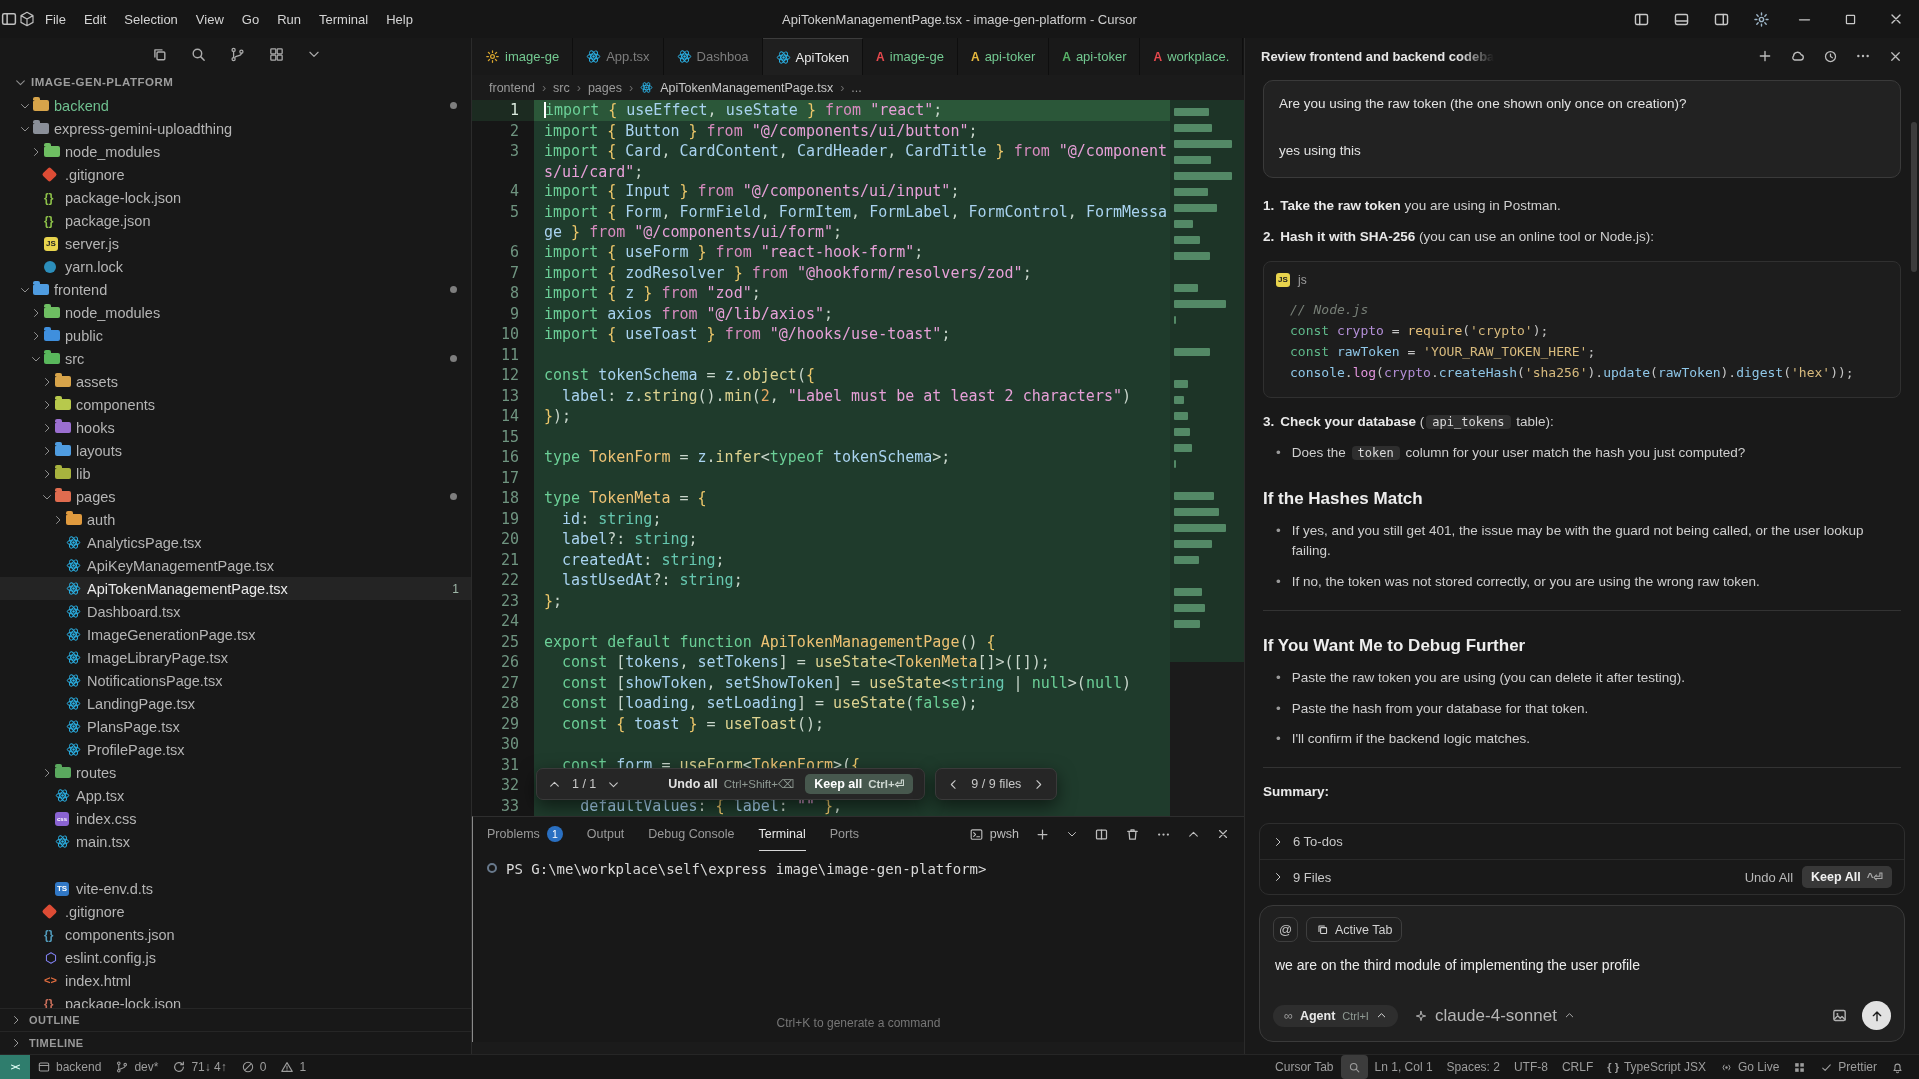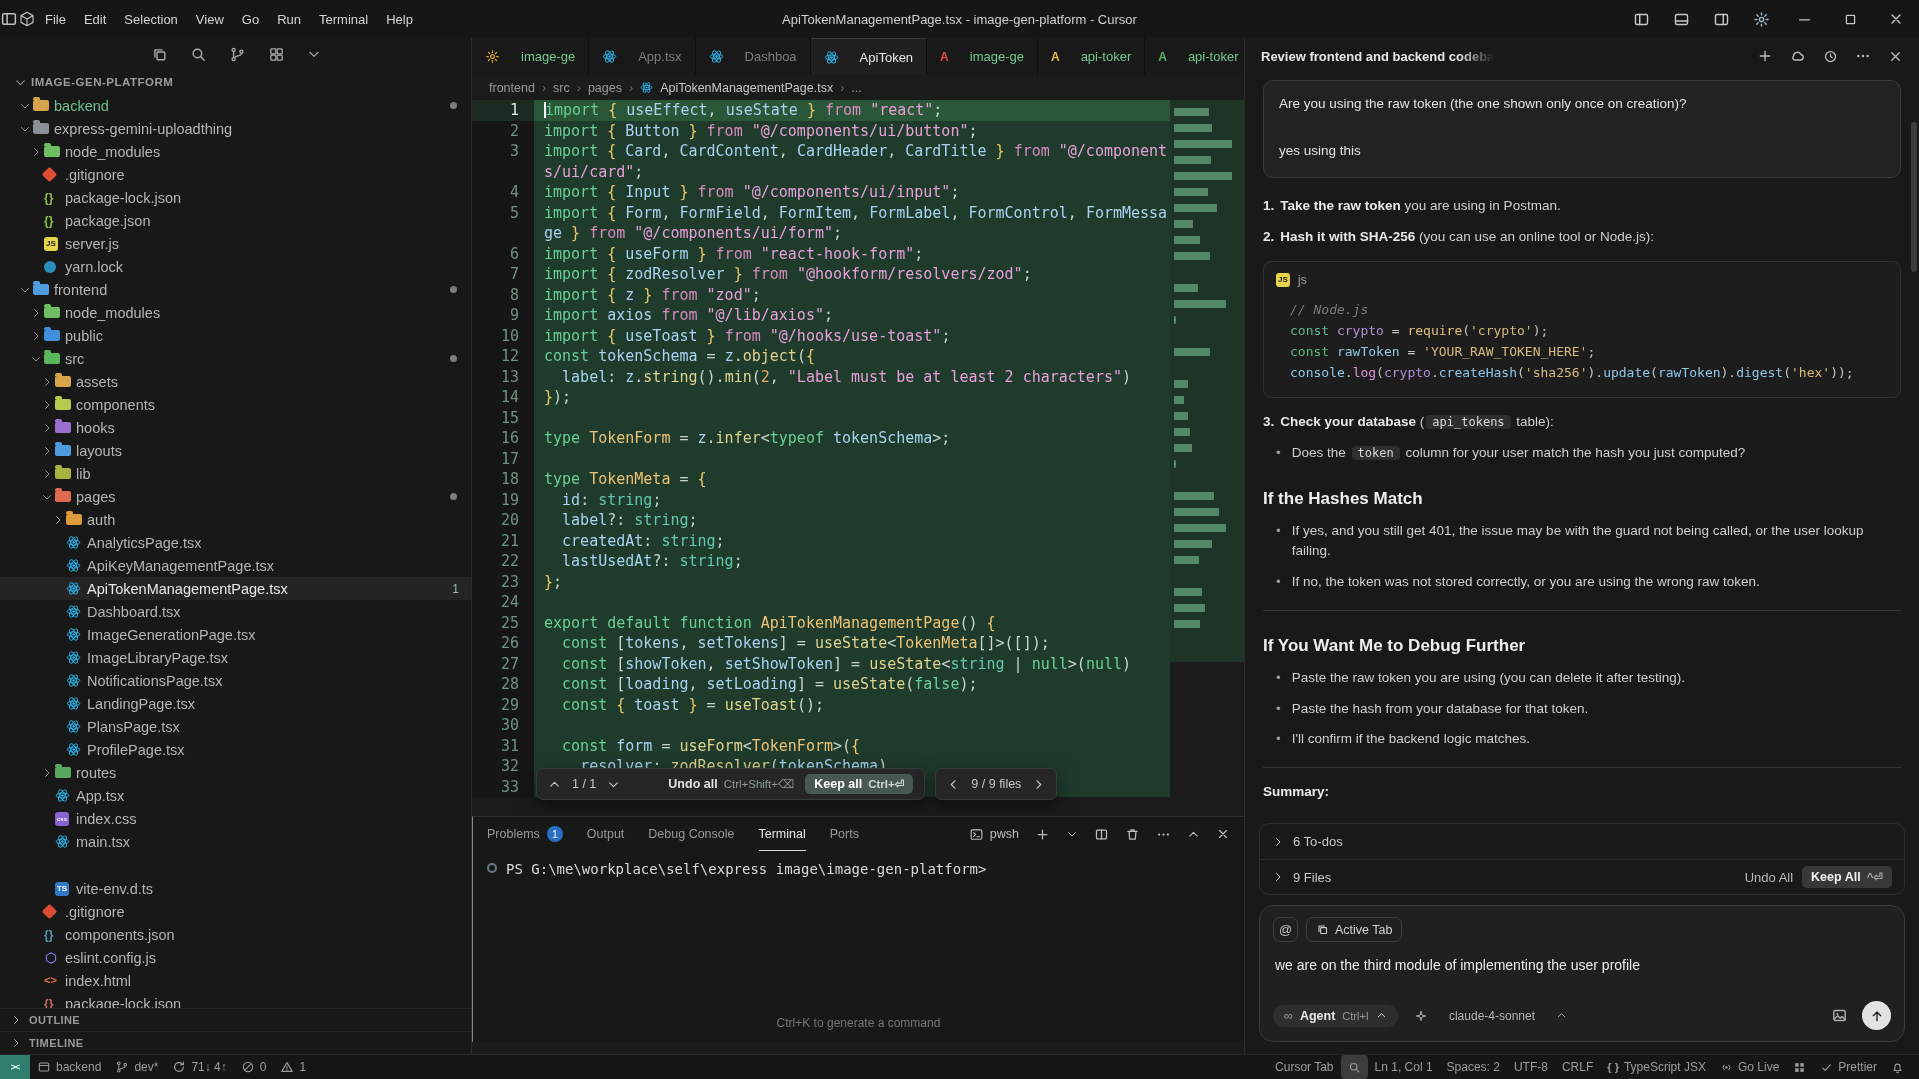--- a/index.html
+++ b/index.html
@@ -39,21 +39,21 @@
   .ficon::before{content:"";position:absolute;top:-3px;left:0;width:7px;height:3px;border-radius:2px 2px 0 0;background:inherit}
   .sq-badge{display:inline-flex;width:14px;height:14px;border-radius:3px;font-size:8px;font-weight:700;
     align-items:center;justify-content:center}
   .glyph-ic{font-weight:700;font-size:12px;line-height:1}
   .prow{height:23px;border-top:1px solid #262626;display:flex;gap:7px;align-items:center;
     padding-left:10px;font-size:11px;font-weight:700;color:#9a9a9a;letter-spacing:.4px}
 
   
   .editorcol{width:772px;display:flex;flex-direction:column;background:#1b1b1b}
   .tabbar{height:37px;background:#141414;display:flex;align-items:stretch;overflow:hidden}
-  .tab{display:flex;align-items:center;gap:21px;padding:0 13px;font-size:13px;background:#191919;
+  .tab{display:flex;align-items:center;gap:5px;padding:0 13px;font-size:13px;background:#191919;
     border-right:1px solid #0e0e0e;color:#73c991;white-space:nowrap}
   .tab.dim{color:#7d7d7d}
   .tab.active{background:#1f1f1f;color:#e8e8e8;border-top:1px solid #3c3c3c}
   .breadcrumbs{height:25px;display:flex;align-items:center;gap:7px;padding-left:17px;font-size:12.5px;color:#9a9a9a}
   .bc-sep{color:#6c6c6c}
 
   
   .codewrap{height:716px;display:flex;position:relative;background:#1b1b1b;overflow:hidden}
   .codecol{flex:1;display:flex;flex-direction:column;font:15px/20.5px "DejaVu Sans Mono",monospace}
   .crow{display:flex;min-height:20.5px}
@@ -124,21 +124,21 @@
   .chips{display:flex;gap:8px;align-items:center}
   .at-chip{width:25px;height:25px;border:1px solid #3e3e3e;border-radius:7px;display:flex;align-items:center;
     justify-content:center;color:#c0c0c0;font-size:13px}
   .ctx-chip{height:25px;border:1px solid #3e3e3e;border-radius:7px;display:flex;align-items:center;gap:6px;
     padding:0 9px;font-size:12.5px;color:#d2d2d2}
   .input-text{margin:15px 2px 28px;font-size:14px;color:#ececec}
   .input-bottom{display:flex;align-items:center;gap:16px}
   .agent-pill{background:#2e2e2e;border-radius:999px;padding:4px 11px;display:flex;gap:7px;align-items:center;
     font-size:12.5px;color:#e8e8e8}
   .agent-pill .kbd{font-size:11px}
-  .model-sel{display:flex;gap:21px;color:#b5b5b5;font-size:12px;align-items:center}
+  .model-sel{display:flex;gap:7px;color:#b5b5b5;font-size:17px;align-items:center}
   .send-area{margin-left:auto;display:flex;gap:14px;align-items:center;color:#b0b0b0}
   .send-btn{width:29px;height:29px;border-radius:50%;background:#e2e2e2;color:#1b1b1b;display:flex;
     align-items:center;justify-content:center}
   .chat-scrollbar{position:absolute;right:2px;top:84px;width:6px;height:150px;background:#3c3c3c;border-radius:3px}
 
   
   .statusbar{height:25px;background:#161616;border-top:1px solid #262626;display:flex;align-items:center;
     font-size:12px;color:#9d9d9d}
   .sb-remote{width:30px;height:100%;background:#2f7d6d;color:#e2fff8;display:flex;align-items:center;
     justify-content:center;font-size:9px;font-weight:700;letter-spacing:-1px}
@@ -836,20 +836,24 @@
             <div class="ln">8</div>
             <div class="lc"><span class="tk-k">import </span><span class="tk-b">{ </span><span class="tk-i">z</span><span class="tk-b"> } </span><span class="tk-m">from </span><span class="tk-s">"zod"</span><span class="tk-p">;</span></div>
           </div>
           <div class="crow">
             <div class="ln">9</div>
             <div class="lc"><span class="tk-k">import </span><span class="tk-i">axios</span><span class="tk-m"> from </span><span class="tk-s">"@/lib/axios"</span><span class="tk-p">;</span></div>
           </div>
           <div class="crow">
             <div class="ln">10</div>
             <div class="lc"><span class="tk-k">import </span><span class="tk-b">{ </span><span class="tk-i">useToast</span><span class="tk-b"> } </span><span class="tk-m">from </span><span class="tk-s">"@/hooks/use-toast"</span><span class="tk-p">;</span></div>
+          </div>
+          <div class="crow">
+            <div class="ln">11</div>
+            <div class="lc"></div>
           </div>
           <div class="crow">
             <div class="ln">12</div>
             <div class="lc"><span class="tk-k">const </span><span class="tk-i">tokenSchema</span><span class="tk-p"> = </span><span class="tk-i">z</span><span class="tk-p">.</span><span class="tk-y">object</span><span class="tk-p">(</span><span class="tk-b">{</span></div>
           </div>
           <div class="crow">
             <div class="ln">13</div>
             <div class="lc"><span class="tk-p">  </span><span class="tk-i">label</span><span class="tk-p">: </span><span class="tk-i">z</span><span class="tk-p">.</span><span class="tk-y">string</span><span class="tk-p">().</span><span class="tk-y">min</span><span class="tk-p">(</span><span class="tk-n">2</span><span class="tk-p">, </span><span class="tk-s">"Label must be at least 2 characters"</span><span class="tk-p">)</span></div>
           </div>
           <div class="crow">

